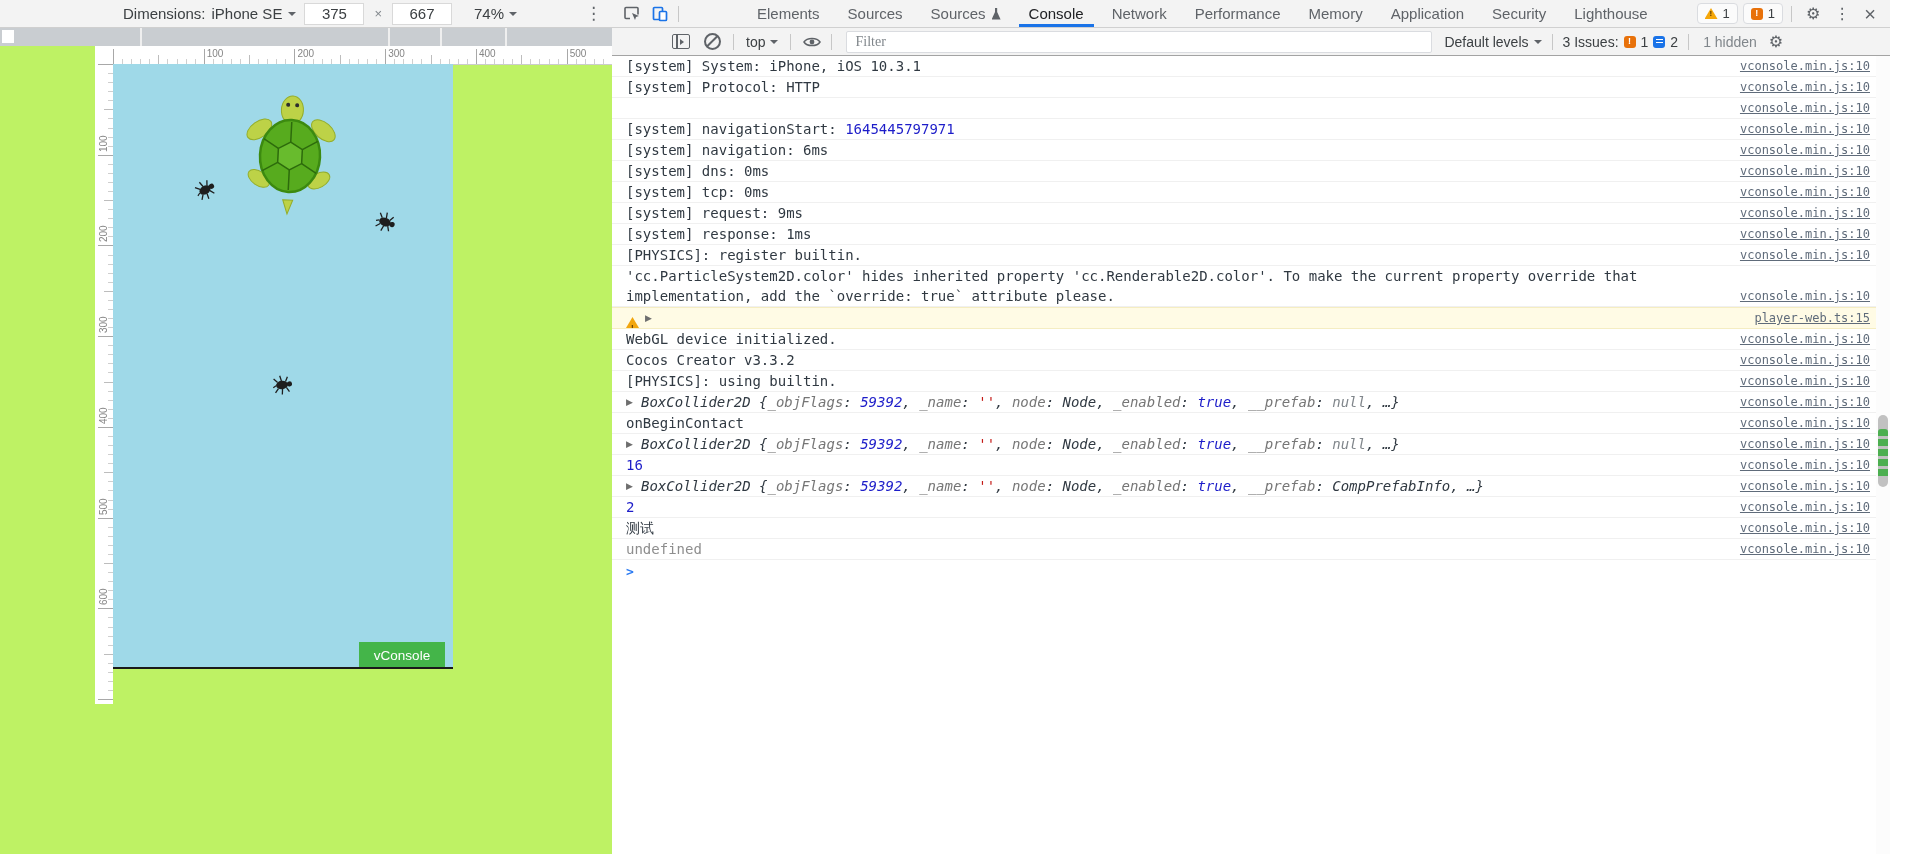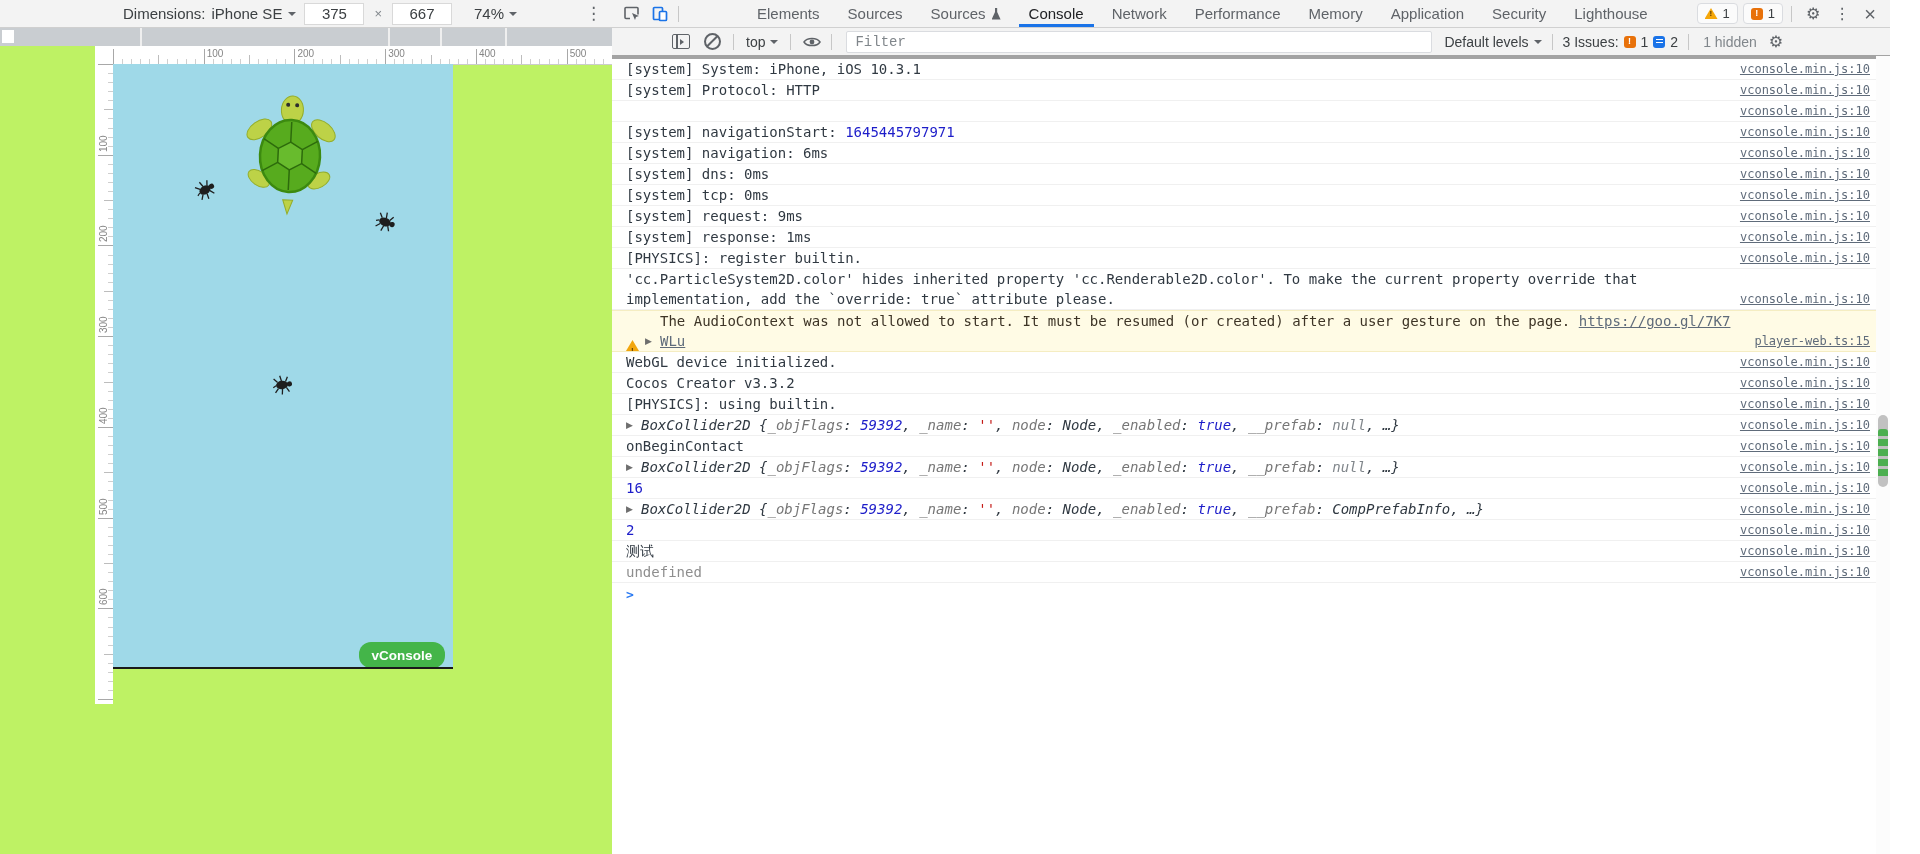--- a/index.html
+++ b/index.html
@@ -27,21 +27,21 @@
   .ruler-v{position:absolute;left:95px;top:64px;width:18px;height:640px;background:#fff;
     background-image:
       repeating-linear-gradient(180deg,#a8a8a8 0 1px,transparent 1px 90.73px),
       repeating-linear-gradient(180deg,#bdbdbd 0 1px,transparent 1px 45.365px),
       repeating-linear-gradient(180deg,#cfcfcf 0 1px,transparent 1px 9.073px);
     background-size:15px 100%,9px 100%,5px 100%;
     background-position:right top,right top,right top;background-repeat:no-repeat}
   .ruler-v span{position:absolute;left:3px;font-size:10px;color:#858585;transform-origin:left top;transform:rotate(-90deg);white-space:nowrap}
   .viewport{position:absolute;left:113px;top:64px;width:340px;height:605px;background:#9fd9e8}
   .page-edge{position:absolute;left:0;right:0;bottom:0;height:2px;background:#1a1a1a}
-  .vconsole-btn{position:absolute;right:8px;bottom:1px;width:86px;height:26px;border-radius:12px;background:#44b549;color:#fff;font-size:13.5px;font-weight:bold;display:flex;align-items:center;justify-content:center;cursor:pointer}
+  .vconsole-btn{position:absolute;right:8px;bottom:1px;width:86px;height:26px;border-radius:0;background:#44b549;color:#fff;font-size:13.5px;font-weight:normal;display:flex;align-items:center;justify-content:center;cursor:pointer}
   
   .pane-divider{position:absolute;left:640px;top:0;width:2px;height:854px;background:#c4c7ca}
   
   .right-pane{position:absolute;left:612px;top:0;width:1278px;height:854px;background:#fff;display:flex;flex-direction:column}
   .tabs-row{height:27px;background:#f3f3f3;border-bottom:1px solid #d0d0d0;display:flex;align-items:center;font-size:15px;color:#5f6368;flex:none;padding-left:10px}
   .ricon{width:20px;height:20px;display:flex;align-items:center;justify-content:center;cursor:pointer;flex:none}
   .ricon + .ricon{margin-left:8px}
   .vsep{width:1px;height:16px;background:#c7c7c7;margin:0 8px;flex:none}
   .tabs{display:flex;align-items:stretch;height:27px;margin-left:56px}
   .tab{padding:0 14px;line-height:27px;cursor:pointer;position:relative;white-space:nowrap;display:flex;align-items:center;gap:6px}
@@ -54,29 +54,29 @@
   .tri-warn i{position:absolute;left:5px;top:1px;font-style:normal;font-size:8px;font-weight:bold;color:#5c3a00}
   .bub-issue{width:12px;height:12px;background:#e8710a;border-radius:3px;position:relative;display:inline-block}
   .bub-issue i{position:absolute;left:4.4px;top:0.5px;font-style:normal;font-size:9px;font-weight:bold;color:#fff}
   .bub-blue{width:12px;height:12px;background:#1a73e8;border-radius:3px;position:relative;display:inline-block}
   .bub-blue::after{content:"";position:absolute;left:2.5px;top:3px;width:7px;height:1.5px;background:#fff;box-shadow:0 3px 0 #fff}
   .winbtns{display:flex;align-items:center;gap:14px;margin:0 14px 0 6px}
   .gear{font-family:"DejaVu Sans",sans-serif;font-size:16px;color:#5f6368;cursor:pointer;line-height:1}
   .kebab2{font-family:"DejaVu Sans",sans-serif;font-size:16px;color:#5f6368;cursor:pointer}
   .closex{font-size:20px;color:#5f6368;cursor:pointer;line-height:1}
   
-  .console-toolbar{height:27px;background:#f3f3f3;border-bottom:4px solid #a3a3a3;display:flex;align-items:center;font-size:14px;color:#3c4043;flex:none;padding:0 10px}
+  .console-toolbar{height:27px;background:#f3f3f3;border-bottom:1px solid #a3a3a3;display:flex;align-items:center;font-size:14px;color:#3c4043;flex:none;padding:0 10px}
   .sidebar-ic{margin-left:50px;width:16px;height:13px;border:1.5px solid #5f6368;border-radius:2px;position:relative;cursor:pointer;flex:none}
   .sidebar-ic::before{content:"";position:absolute;left:3px;top:0;bottom:0;width:1.5px;background:#5f6368}
   .sidebar-ic::after{content:"";position:absolute;left:7px;top:3.5px;border:3px solid transparent;border-left:4.5px solid #5f6368}
   .block-ic{margin-left:14px;width:13px;height:13px;border:2px solid #5f6368;border-radius:50%;position:relative;cursor:pointer;flex:none}
   .block-ic::after{content:"";position:absolute;left:-1px;top:4.5px;width:15px;height:2px;background:#5f6368;transform:rotate(-45deg)}
   .ctx-select{display:flex;align-items:center;gap:5px;cursor:pointer;color:#3c4043}
   .eye{width:18px;height:12px;position:relative;cursor:pointer;flex:none}
-  .filter-input{width:568px;height:20px;background:#fff;border:1px solid #dadce0;border-radius:2px;margin:0 4px;padding:0 8px;font-family:Liberation Mono, monospace;font-size:14px;color:#202124}
+  .filter-input{width:568px;height:20px;background:#fff;border:1px solid #dadce0;border-radius:2px;margin:0 4px;padding:0 8px;font-family:Liberation Serif, serif;font-size:14px;color:#202124}
   .filter-input::placeholder{color:#80868b}
   .lvl-select{display:flex;align-items:center;gap:5px;cursor:pointer;margin-left:8px;white-space:nowrap}
   .issues-sum{display:flex;align-items:center;gap:5px;cursor:pointer;white-space:nowrap}
   .hidden-lbl{color:#80868b;white-space:nowrap;margin:0 4px}
   
   .console{flex:1;background:#fff;font-family:"DejaVu Sans Mono",monospace;font-size:14px;color:#303942;overflow:hidden;position:relative}
   .msg-row{display:flex;align-items:flex-end;border-bottom:1px solid #f0f0f0;padding:0 20px 0 14px;min-height:20px;line-height:20px}
   .msg-row.warn{background:#fffbe5;border-top:1px solid #f5edc2;border-bottom:1px solid #f5edc2}
   .arrow{flex:none;width:15px;color:#6e6e6e;font-size:9px;line-height:20px;cursor:pointer;font-family:"DejaVu Sans",sans-serif}
   .warn-ic{flex:none;width:13px;height:11px;margin:4px 6px 0 0;background:#f2a60d;clip-path:polygon(50% 0,100% 100%,0 100%);position:relative}
@@ -326,21 +326,20 @@
         </div>
         <div class="msg-row">
           <div class="msg-text"><span>'cc.ParticleSystem2D.color' hides inherited property 'cc.Renderable2D.color'. To make the current property override that implementation, add the `override: true` attribute please.</span></div>
           <span class="src">vconsole.min.js:10</span>
         </div>
         <div class="msg-row warn">
           <span class="warn-ic">
             <i>!</i>
           </span>
           <span class="arrow">▶</span>
-          <div class="msg-text"><span>The AudioContext was not allowed to start. It must be resumed (or created) after a user gesture on the page. </span><span class="s-link">https://goo.gl/7K7WLu</span></div>
           <span class="src">player-web.ts:15</span>
         </div>
         <div class="msg-row">
           <div class="msg-text"><span>WebGL device initialized.</span></div>
           <span class="src">vconsole.min.js:10</span>
         </div>
         <div class="msg-row">
           <div class="msg-text"><span>Cocos Creator v3.3.2</span></div>
           <span class="src">vconsole.min.js:10</span>
         </div>

